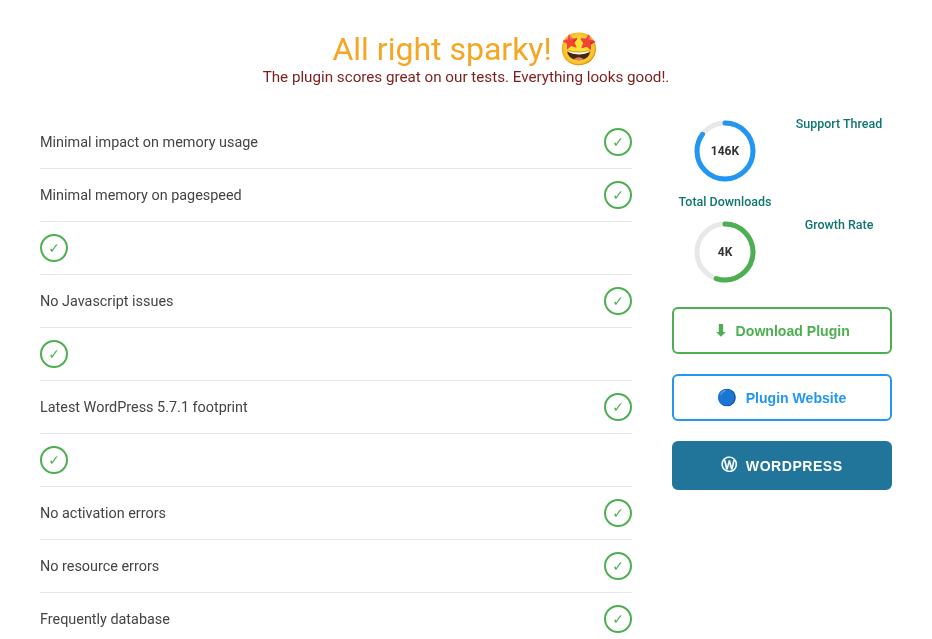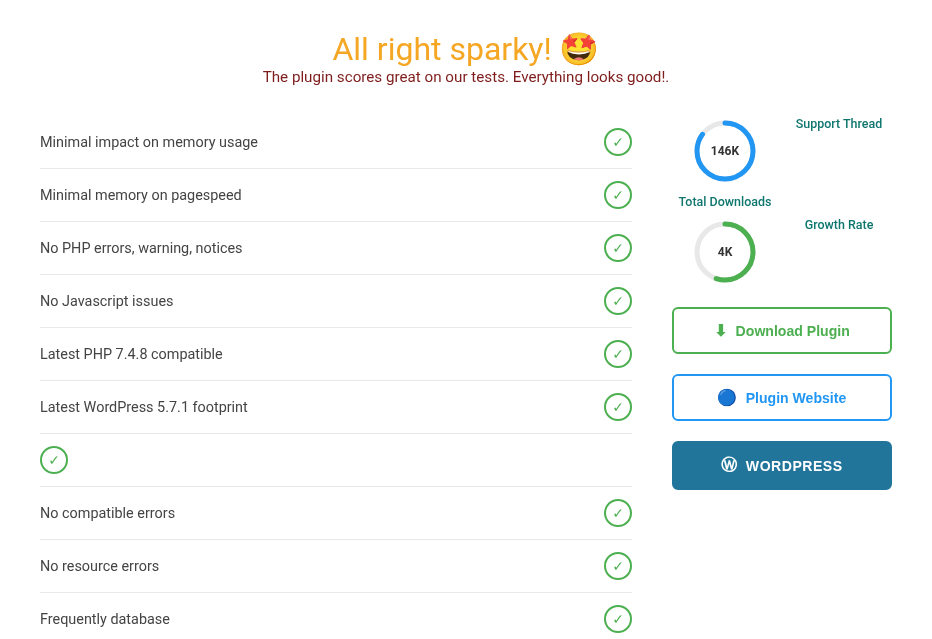--- a/index.html
+++ b/index.html
@@ -162,40 +162,38 @@
   <div class="checklist" id="checklist-container">
   <div class="checklist-item">
       <span>Minimal impact on memory usage</span>
       <div class="check-icon ">✓</div>
     </div>
       <div class="checklist-item">
       <span>Minimal memory on pagespeed</span>
       <div class="check-icon ">✓</div>
     </div>
       <div class="checklist-item">
-      <span>No PHP errors, warning, notices</span>
       <div class="check-icon ">✓</div>
     </div>
       <div class="checklist-item">
       <span>No Javascript issues</span>
       <div class="check-icon ">✓</div>
     </div>
       <div class="checklist-item">
-      <span>Latest PHP 7.4.8 compatible</span>
       <div class="check-icon ">✓</div>
     </div>
       <div class="checklist-item">
       <span>Latest WordPress 5.7.1 footprint</span>
       <div class="check-icon ">✓</div>
     </div>
       <div class="checklist-item">
       <div class="check-icon ">✓</div>
     </div>
       <div class="checklist-item">
-      <span>No compatible errors</span>
+      <span>No activation errors</span>
       <div class="check-icon ">✓</div>
     </div>
       <div class="checklist-item">
       <span>No resource errors</span>
       <div class="check-icon ">✓</div>
     </div>
       <div class="checklist-item">
       <span>Frequently database</span>
       <div class="check-icon ">✓</div>
     </div>

